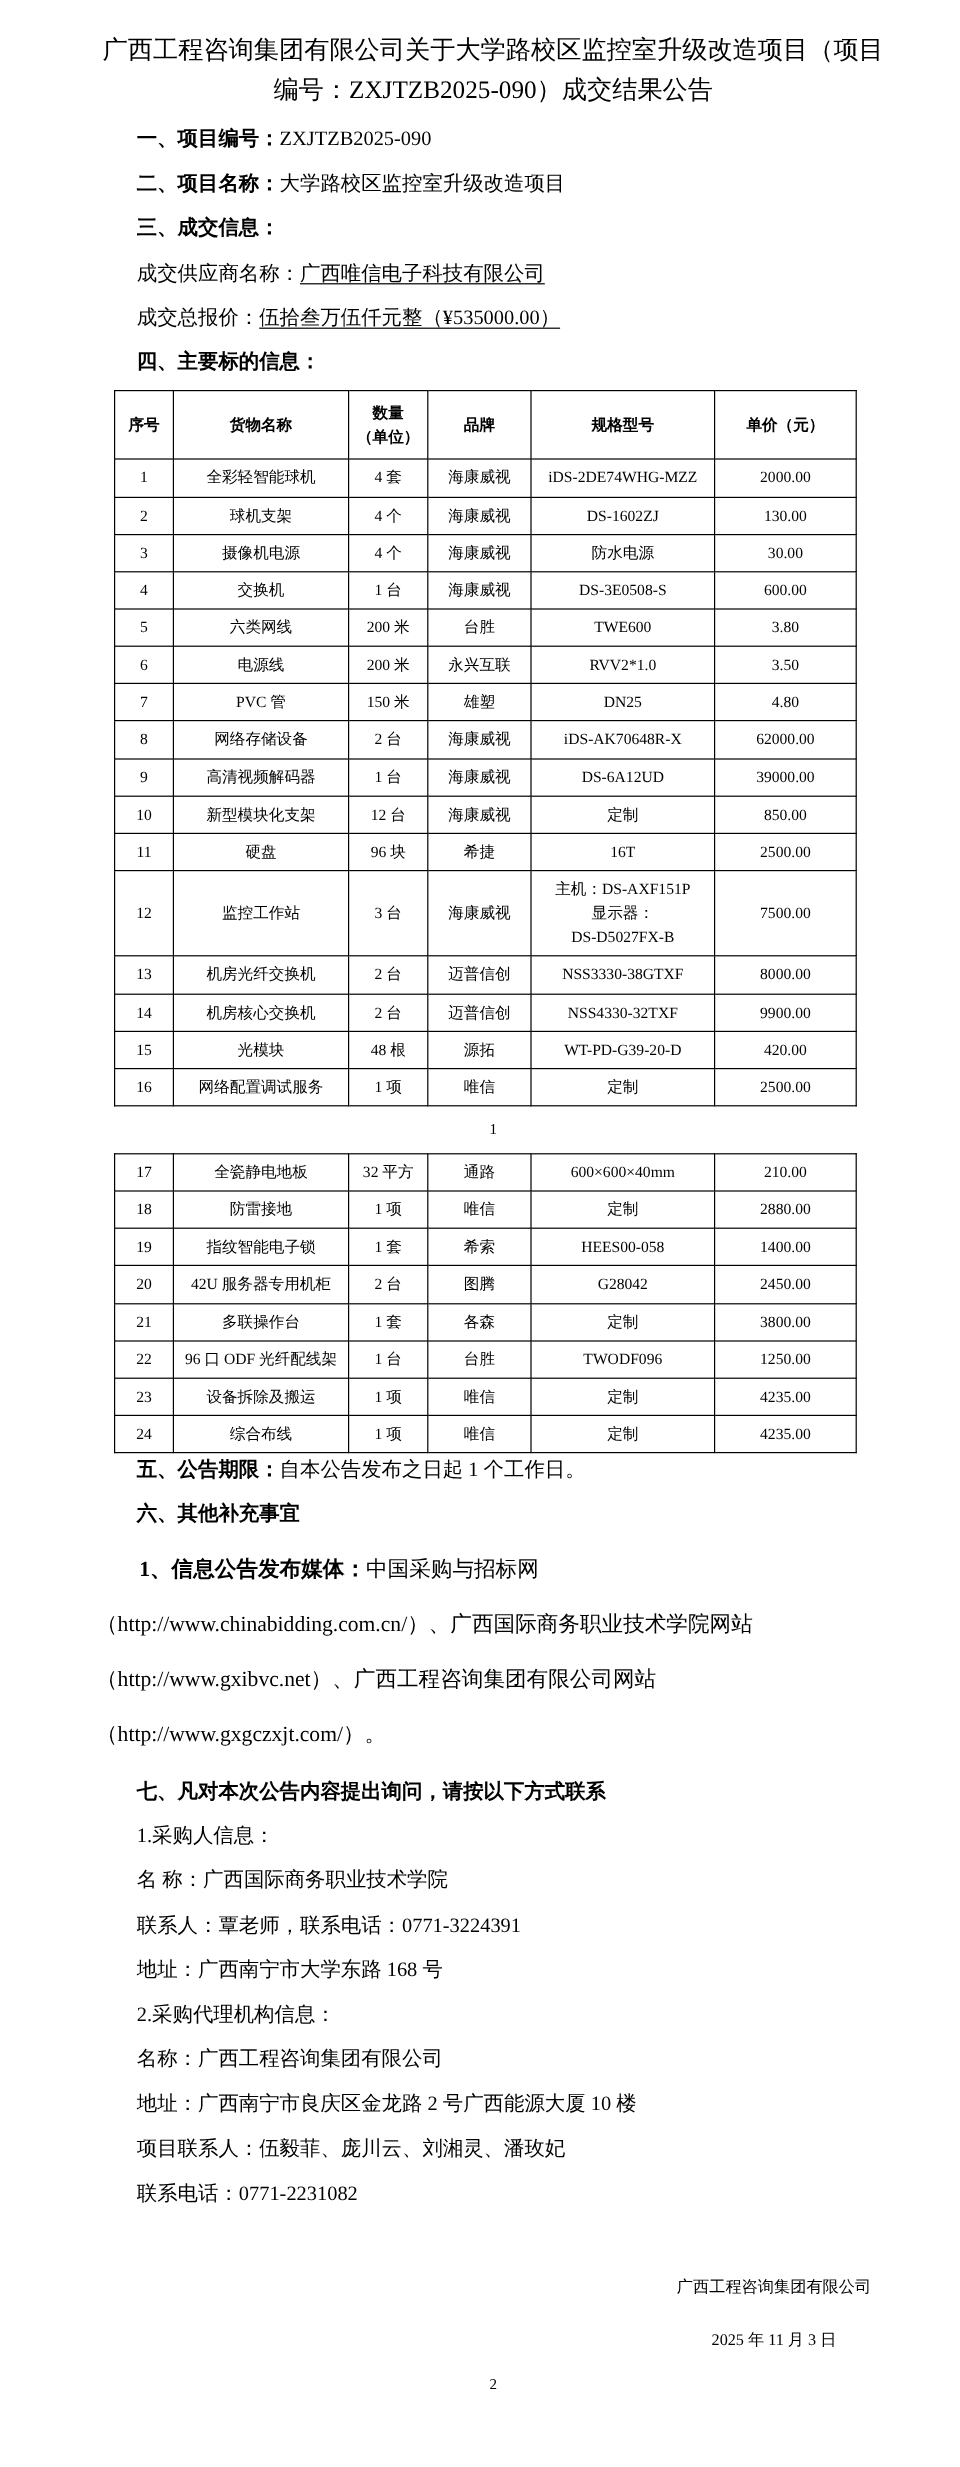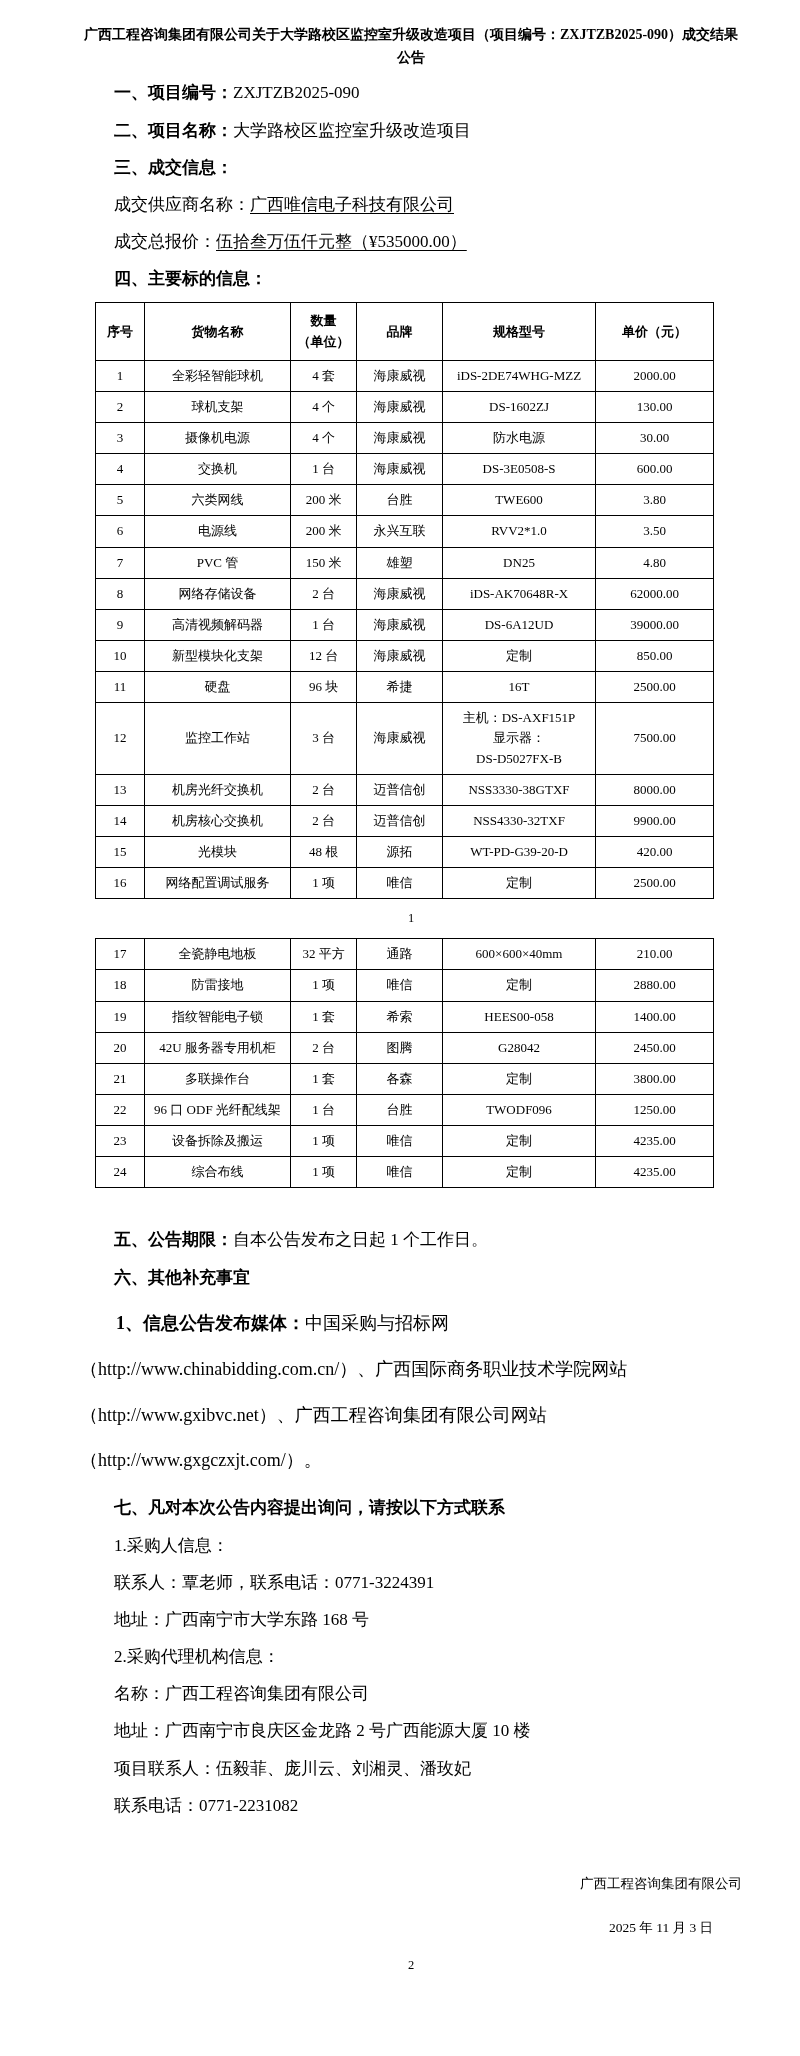--- a/index.html
+++ b/index.html
@@ -5,22 +5,22 @@
   html, body { margin:0; padding:0; background:#ffffff; }
   body {
     width:800px;
     color:#000;
     font-family:"Liberation Serif","DejaVu Serif",serif;
     -webkit-font-smoothing:antialiased;
   }
   .doc { padding:24px 58px 14px 80px; }
 
   .title {
-    font-size:14px;
-    font-weight:bold;
+    font-size:21px;
+    font-weight:normal;
     text-align:center;
     line-height:1.62;
     margin:0 0 10px 0;
   }
 
   .line {
     font-size:17px;
     line-height:1.6;
     margin:0 0 10px 0;
   }
@@ -47,37 +47,37 @@
   table.items th { font-weight:bold; padding:8px 2px; }
   table.items.second { margin-top:0; }
 
   .pagenum {
     text-align:center;
     font-size:12.5px;
     margin:12px 0;
   }
   .pagenum.last { margin-top:20px; margin-bottom:0; }
 
-  .sec5 { margin-top:38px; }
+  .sec5 { }
 
   .para {
     font-size:18px;
     line-height:2.55;
     margin:0 0 10px 0;
     text-indent:2em;
   }
 
   .sign {
     margin:54px 0 0 auto;
     width:max-content;
     text-align:center;
     font-size:13.5px;
     line-height:1.6;
   }
-  .sign p { margin:0; }
+  .sign p { margin:16px; }
   .sign .sign-date { margin-top:22px; }
 </style>
 </head>
 <body>
 
 <div class="doc">
 
   <h1 class="title">广西工程咨询集团有限公司关于大学路校区监控室升级改造项目（项目编号：ZXJTZB2025-090）成交结果公告</h1>
 
   <p class="line indent"><b class="lbl">一、项目编号：</b><span>ZXJTZB2025-090</span></p>
@@ -329,20 +329,21 @@
   <p class="line indent sec5"><b class="lbl">五、公告期限：</b><span>自本公告发布之日起 1 个工作日。</span></p>
 
   <p class="line indent"><b class="lbl">六、其他补充事宜</b></p>
 
   <p class="para"><b class="lbl">1、信息公告发布媒体：</b><span>中国采购与招标网（http://www.chinabidding.com.cn/）、广西国际商务职业技术学院网站（http://www.gxibvc.net）、广西工程咨询集团有限公司网站（http://www.gxgczxjt.com/）。</span></p>
 
 
   <p class="line indent"><b class="lbl">七、凡对本次公告内容提出询问，请按以下方式联系</b></p>
 
   <p class="line indent">1.采购人信息：</p>
+  <p class="line indent">名 称：广西国际商务职业技术学院</p>
   <p class="line indent">联系人：覃老师，联系电话：0771-3224391</p>
   <p class="line indent">地址：广西南宁市大学东路 168 号</p>
 
   <p class="line indent">2.采购代理机构信息：</p>
   <p class="line indent">名称：广西工程咨询集团有限公司</p>
   <p class="line indent">地址：广西南宁市良庆区金龙路 2 号广西能源大厦 10 楼</p>
   <p class="line indent">项目联系人：伍毅菲、庞川云、刘湘灵、潘玫妃</p>
   <p class="line indent">联系电话：0771-2231082</p>
 
   <div class="sign">

